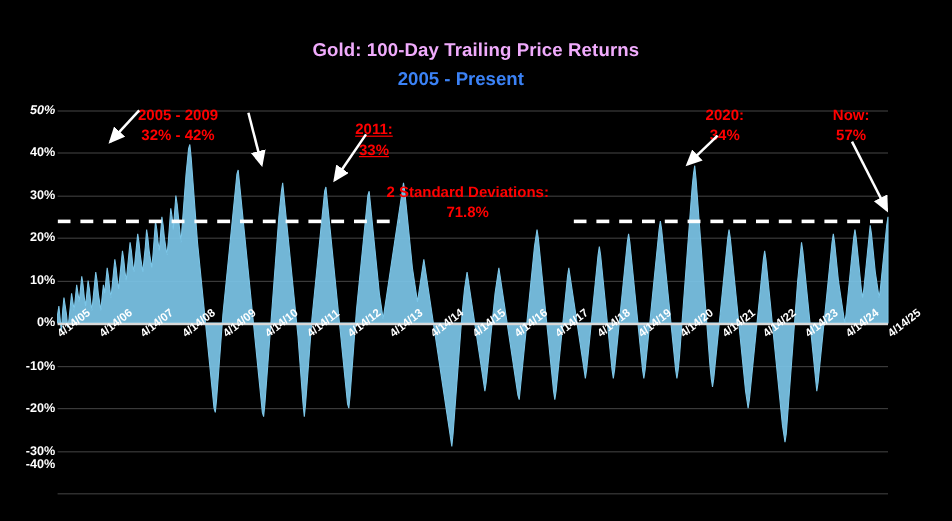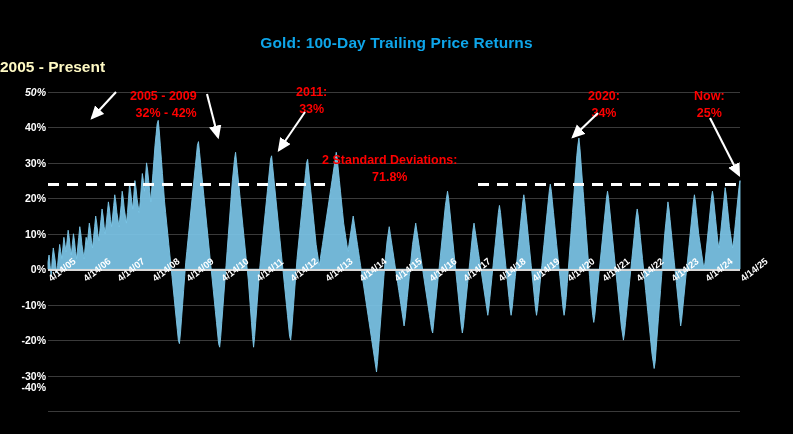--- a/index.html
+++ b/index.html
@@ -3,23 +3,23 @@
 <meta charset="utf-8">
 <style>
   html,body{margin:0;padding:0;background:#000;}
   body{width:793px;height:434px;overflow:hidden;
        font-family:"Liberation Sans",sans-serif;
        -webkit-font-smoothing:antialiased;}
   #root{position:relative;width:793px;height:434px;background:#000;}
 
   
   .title{position:absolute;left:0;top:34px;width:793px;text-align:center;
-         color:#0ea5e9;font-size:15.5px;font-weight:bold;letter-spacing:.1px;}
-  .subtitle{position:absolute;left:0;top:58px;width:768px;text-align:left;
-            color:#fef9c3;font-size:15.5px;font-weight:bold;}
+         color:#f0abfc;font-size:15.5px;font-weight:bold;letter-spacing:.1px;}
+  .subtitle{position:absolute;left:0;top:58px;width:768px;text-align:center;
+            color:#3b82f6;font-size:15.5px;font-weight:bold;}
 
   
   .plot{position:absolute;left:48px;top:92px;width:692px;height:319px;}
 
   .gridline{position:absolute;left:0;width:100%;height:1px;
             background:#3a3a3a;}
   .zeroline{position:absolute;left:0;width:100%;height:1.6px;
             background:#d9d9d9;}
 
   .ylab{position:absolute;right:747px;width:46px;text-align:right;
@@ -104,38 +104,38 @@
       <div class="xlab" style="left: 495.8px; top: 275.222px;">4/14/18</div>
       <div class="xlab" style="left: 530.4px; top: 275.222px;">4/14/19</div>
       <div class="xlab" style="left: 565px; top: 275.222px;">4/14/20</div>
       <div class="xlab" style="left: 599.6px; top: 275.222px;">4/14/21</div>
       <div class="xlab" style="left: 634.2px; top: 275.222px;">4/14/22</div>
       <div class="xlab" style="left: 668.8px; top: 275.222px;">4/14/23</div>
       <div class="xlab" style="left: 703.4px; top: 275.222px;">4/14/24</div>
       <div class="xlab" style="left: 738px; top: 275.222px;">4/14/25</div>
     </div>
 
-  <div class="anno" style="left:130px;top:88px;text-align:right;">
+  <div class="anno" style="left:115px;top:88px;">
     <div>2005 - 2009</div>
     <div>32% - 42%</div>
   </div>
 
-  <div class="anno" style="left:296px;top:84px;">
+  <div class="anno" style="left:296px;top:100px;text-decoration:underline;">
     <div>2011:</div>
     <div>33%</div>
   </div>
 
   <div class="anno" style="left:588px;top:88px;">
     <div>2020:</div>
     <div>34%</div>
   </div>
 
   <div class="anno" style="left:694px;top:88px;">
     <div>Now:</div>
-    <div>25%</div>
+    <div>57%</div>
   </div>
 
   <div class="anno sigma" style="left:322px;top:152px;">
     <div>2 Standard Deviations:</div>
     <div>71.8%</div>
   </div>
 
   <svg class="arrows">
     <defs>
       <marker id="ah" markerWidth="7" markerHeight="7" refX="5.4" refY="3" orient="auto">

